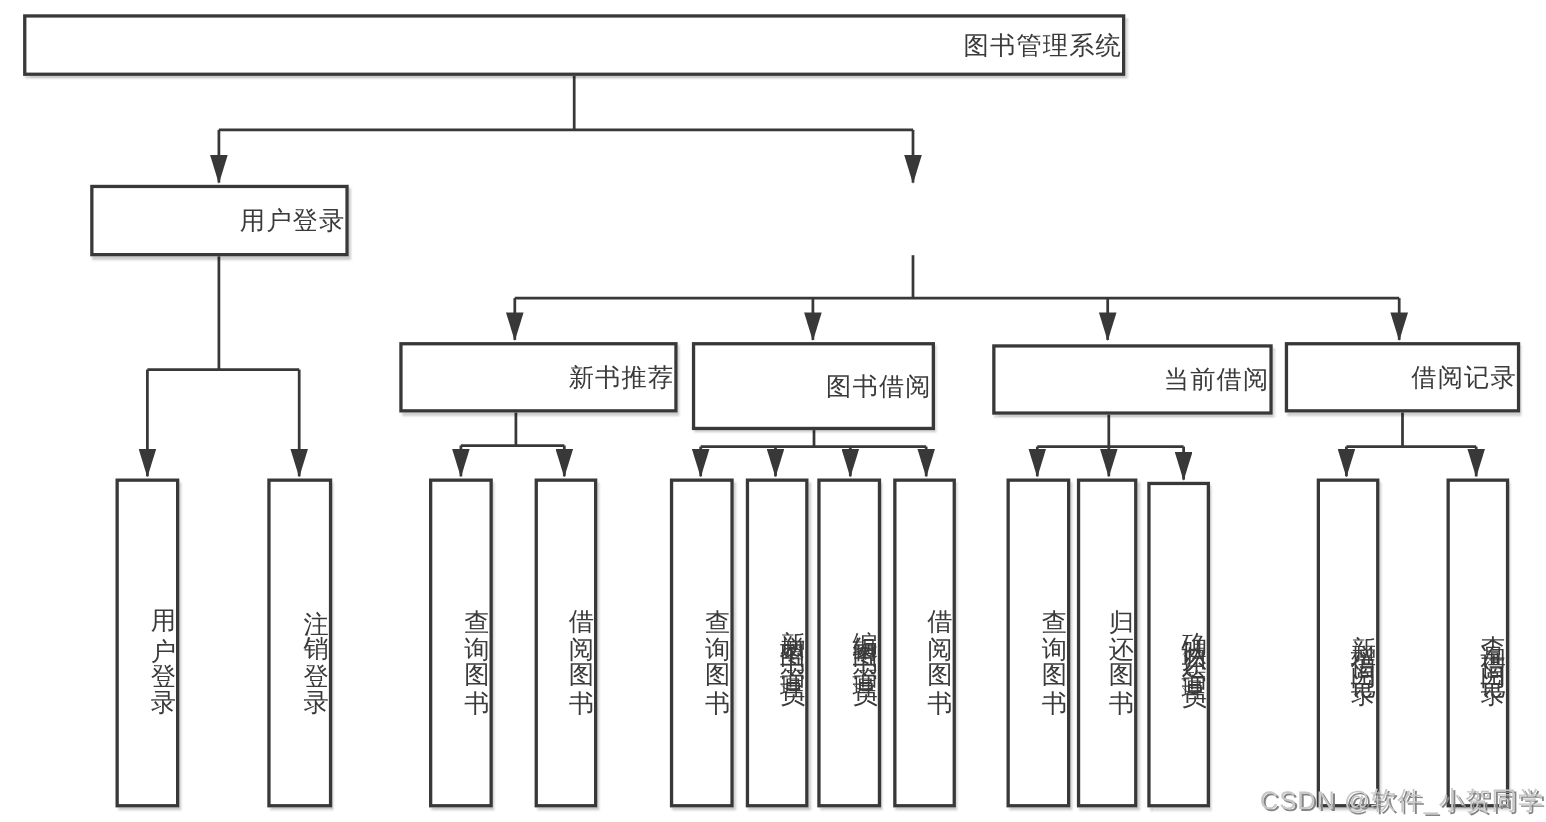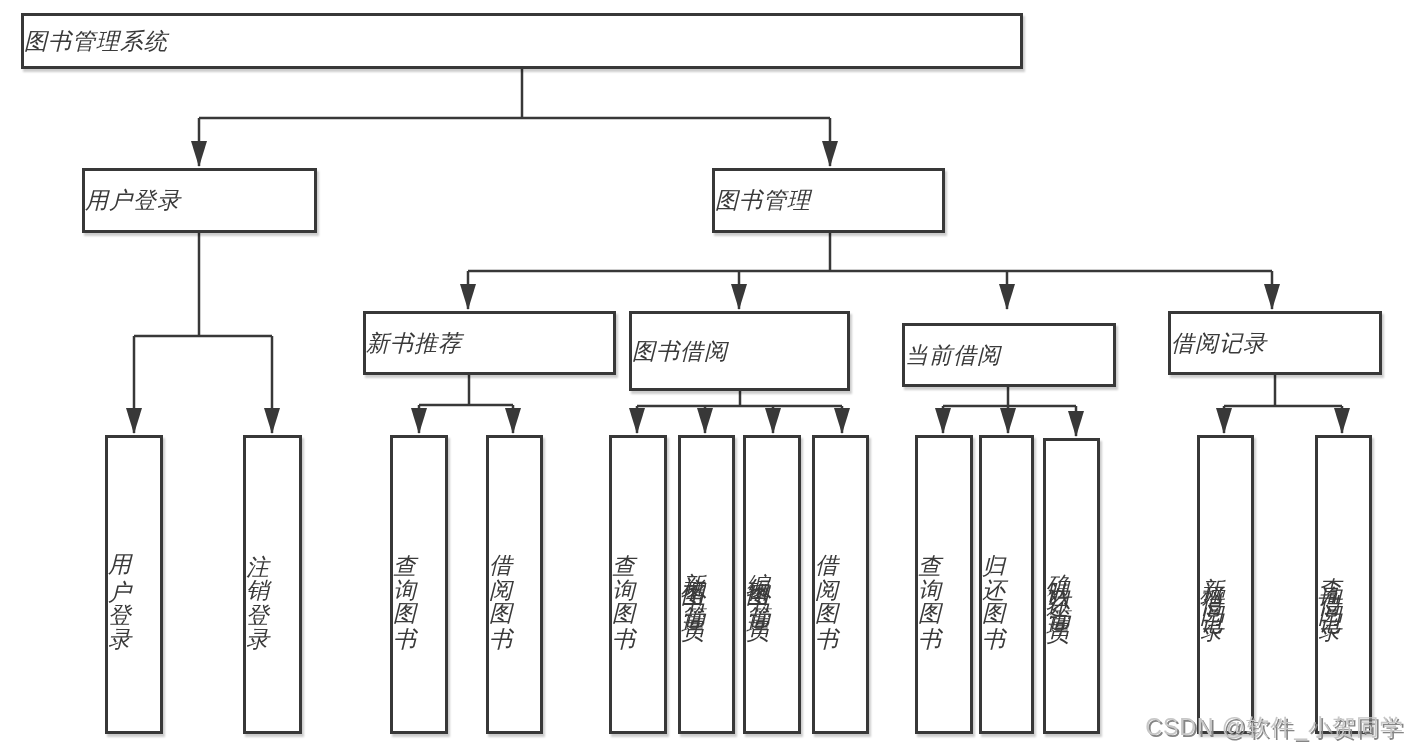--- a/index.html
+++ b/index.html
@@ -12,25 +12,24 @@
     overflow:hidden;
   }
   svg.wires{position:absolute;left:0;top:0;z-index:1;}
   .box{
     position:absolute;
     box-sizing:border-box;
     border:3px solid #383838;
     background:#ffffff;
     display:flex;
     align-items:center;
-    justify-content:flex-start;
+    justify-content:flex-end;
     box-shadow:2px 3px 2px rgba(0,0,0,0.20);
     z-index:2;
     font-size:23px;
-    font-style:italic;
   }
   .htext{
     white-space:nowrap;
     letter-spacing:1px;
     line-height:1;
   }
   .vtext{
     writing-mode:vertical-rl;
     text-orientation:mixed;
     line-height:1;
@@ -102,31 +101,28 @@
     </g>
   </svg>
 
   <div class="box" style="left:21px;top:13px;width:1002px;height:56px">
     <span class="htext">图书管理系统</span>
   </div>
 
   <div class="box" style="left:82px;top:168px;width:235px;height:65px">
     <span class="htext">用户登录</span>
   </div>
-  <div class="box" style="left:712px;top:168px;width:233px;height:65px">
-    <span class="htext">图书管理</span>
-  </div>
 
   <div class="box" style="left:363px;top:311px;width:253px;height:64px">
     <span class="htext">新书推荐</span>
   </div>
   <div class="box" style="left:629px;top:311px;width:221px;height:80px">
     <span class="htext">图书借阅</span>
   </div>
-  <div class="box" style="left:902px;top:323px;width:214px;height:64px">
+  <div class="box" style="left:902px;top:313px;width:255px;height:64px">
     <span class="htext">当前借阅</span>
   </div>
   <div class="box" style="left:1168px;top:311px;width:214px;height:64px">
     <span class="htext">借阅记录</span>
   </div>
 
   <div class="box" style="left:105px;top:435px;width:58px;height:299px">
     <span class="vtext" style="letter-spacing: 24.5px;">用户登录</span>
   </div>
   <div class="box" style="left:243px;top:435px;width:59px;height:299px">

